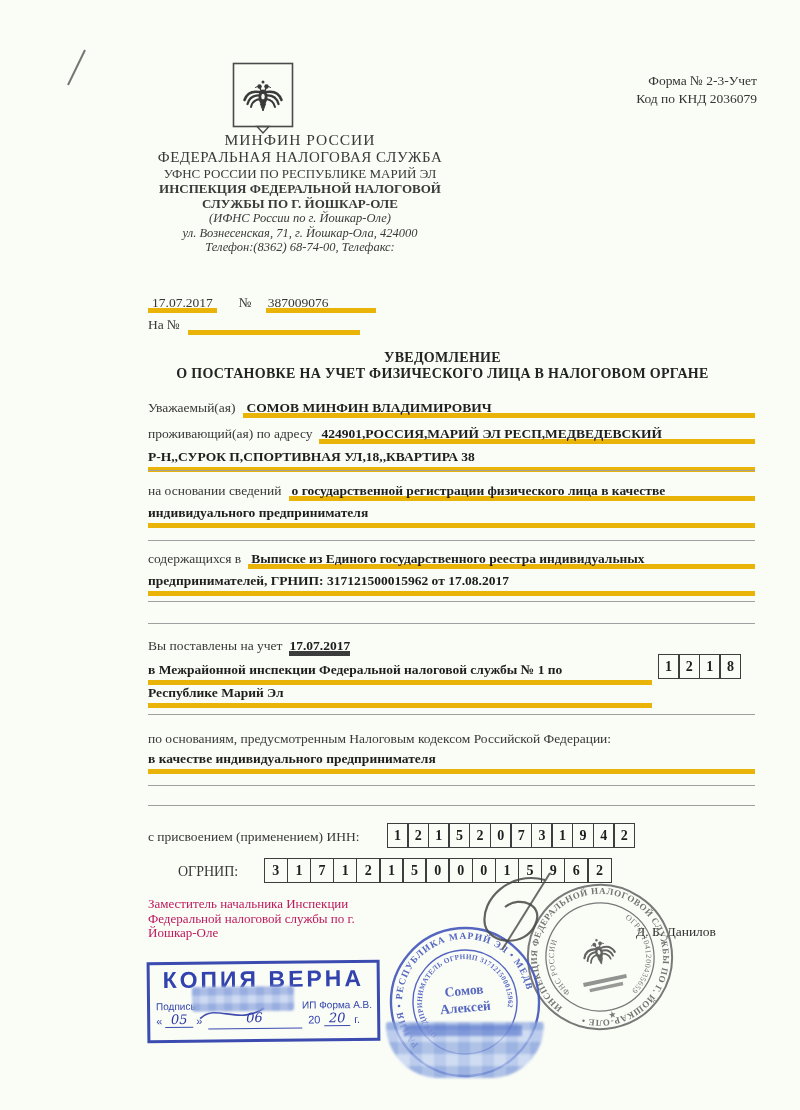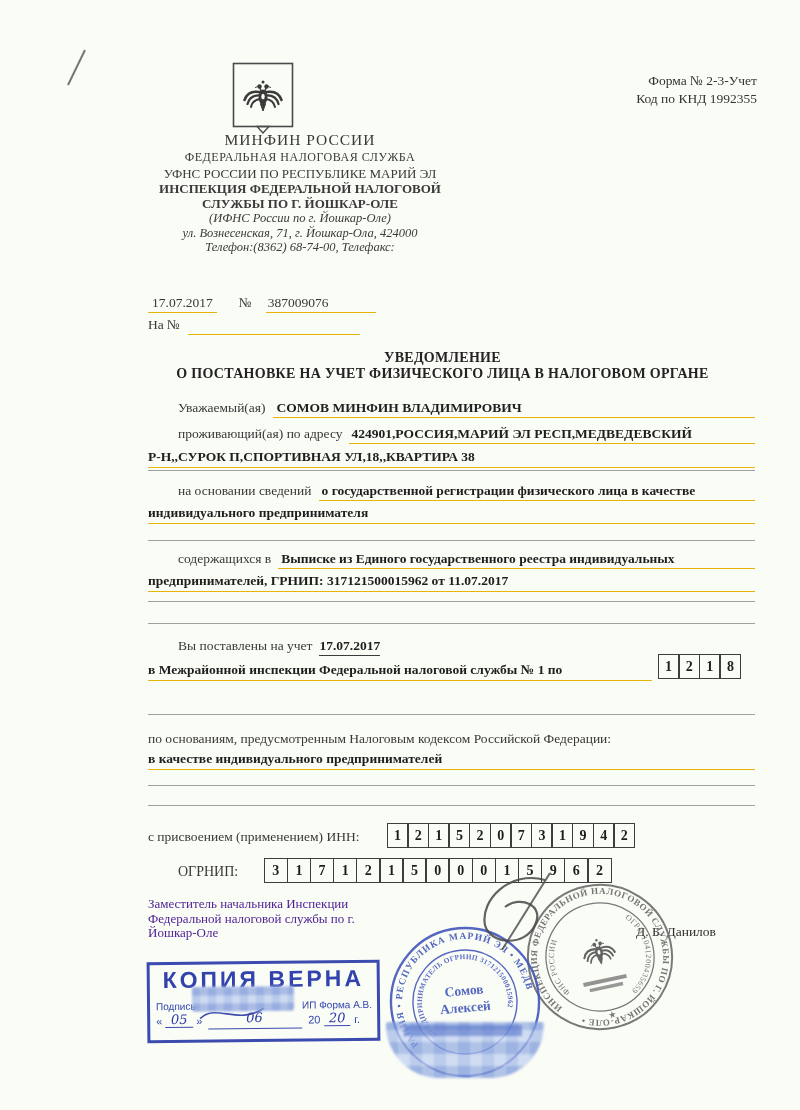--- a/index.html
+++ b/index.html
@@ -5,38 +5,38 @@
   html,body{margin:0;padding:0;background:#e8e8e4;}
   .page{
     position:relative;width:800px;height:1110px;margin:0 auto;
     background:#fafcf6;overflow:hidden;
     font-family:"Liberation Serif","DejaVu Serif",serif;color:#3d3d3d;
   }
   .abs{position:absolute;}
   
   .letterhead{position:absolute;left:120px;top:131px;width:360px;text-align:center;color:#3a3a3a;}
   .lh0{font-size:15.5px;letter-spacing:1px;line-height:18px;}
-  .lh1{font-size:12px;letter-spacing:.5px;line-height:17px;}
+  .lh1{font-size:15px;letter-spacing:.5px;line-height:17px;}
   .lh2{font-size:13px;line-height:15px;}
   .lh3,.lh4{font-size:13px;font-weight:bold;line-height:15px;}
   .lh5,.lh6,.lh7,.lh8{font-size:12.5px;line-height:14.5px;font-style:italic;}
   .formref{position:absolute;right:43px;top:72px;text-align:right;font-size:13.5px;line-height:18px;color:#343434;}
   
   .r{position:absolute;left:148px;width:607px;height:20px;display:flex;align-items:stretch;font-size:13.5px;line-height:19px;color:#383838;white-space:pre;}
   .b{font-weight:bold;color:#1e1e1e;}
-  .ul{border-bottom:1px solid #eab308;}
+  .ul{border-bottom:5px solid #eab308;}
   .fill{flex:1 1 auto;}
-  .lbl{padding-right:7px;margin-left:30px;}
+  .lbl{padding-right:7px;}
   .hl{position:absolute;left:148px;width:607px;height:0;border-bottom:1px solid #a0a0a0;}
   .title{position:absolute;left:130px;width:625px;text-align:center;font-weight:bold;font-size:14px;color:#232323;letter-spacing:.3px;}
   
   .cells{position:absolute;display:flex;}
   .cell{width:20px;height:23px;border:1.4px solid #3e3e3e;margin-left:-1.4px;display:flex;align-items:center;justify-content:center;font-weight:bold;font-size:14px;color:#1e1e1e;}
   .cellw{width:22.5px;}
-  .signoff{position:absolute;left:148px;top:897px;font-size:13px;line-height:14.5px;color:#4c1d95;}
+  .signoff{position:absolute;left:148px;top:897px;font-size:13px;line-height:14.5px;color:#be185d;}
   .signer{position:absolute;left:636px;top:924px;font-size:13.5px;color:#2f2f2f;}
   
   .copystamp{position:absolute;left:147px;top:961px;width:227px;height:75px;border:3px solid #3b4bb0;transform:rotate(-.6deg);color:#3243ae;}
   .cs-title{position:absolute;left:0;top:2px;width:100%;text-align:center;font-family:"Liberation Sans",sans-serif;font-weight:bold;font-size:23px;letter-spacing:3px;}
   .cs-sub{position:absolute;top:36px;font-family:"Liberation Sans",sans-serif;font-size:10px;}
   .cs-row3{position:absolute;top:50px;left:0;width:100%;height:20px;font-family:"Liberation Sans",sans-serif;font-size:11px;}
   .hw{font-style:italic;font-size:13px;color:#2c3aa6;font-family:"DejaVu Serif",serif;}
   .ulb{border-bottom:1px solid #3b4bb0;}
   .mosaic{background-image:
       repeating-linear-gradient(0deg, rgba(122,150,216,.50) 0 8px, rgba(190,206,240,.50) 8px 16px),
@@ -92,21 +92,21 @@
     <div class="lh2">УФНС РОССИИ ПО РЕСПУБЛИКЕ МАРИЙ ЭЛ</div>
     <div class="lh3">ИНСПЕКЦИЯ ФЕДЕРАЛЬНОЙ НАЛОГОВОЙ</div>
     <div class="lh4">СЛУЖБЫ ПО Г. ЙОШКАР-ОЛЕ</div>
     <div class="lh5">(ИФНС России по г. Йошкар-Оле)</div>
     <div class="lh6">ул. Вознесенская, 71, г. Йошкар-Ола, 424000</div>
     <div class="lh7">Телефон:(8362) 68-74-00, Телефакс:</div>
   </div>
 
   <div class="formref">
     <div>Форма № 2-3-Учет</div>
-    <div>Код по КНД 1992355</div>
+    <div>Код по КНД 2036079</div>
   </div>
 
   <div class="r" style="top:293px">
     <span class="ul" style="padding:0 4px">17.07.2017</span>
     <span style="width:22px"></span>
     <span>№</span>
     <span style="width:14px"></span>
     <span class="ul" style="width:108px;padding-left:2px">387009076</span>
   </div>
   <div class="r" style="top:315px">
@@ -144,47 +144,51 @@
     <span class="fill ul"></span>
   </div>
   <div class="hl" style="top:540px"></div>
 
   <div class="r" style="top:549px">
     <span class="lbl">содержащихся в</span>
     <span class="b ul" style="padding:0 3px">Выписке из Единого государственного реестра индивидуальных</span>
     <span class="fill ul"></span>
   </div>
   <div class="r ul" style="top:571px">
-    <span class="b">предпринимателей, ГРНИП: 317121500015962 от 11.07.2017</span>
+    <span class="b">предпринимателей, ГРНИП: 317121500015962 от 17.08.2017</span>
     <span class="fill"></span>
   </div>
   <div class="hl" style="top:601px"></div>
   <div class="hl" style="top:623px"></div>
 
   <div class="r" style="top:636px">
     <span class="lbl">Вы поставлены на учет</span>
     <span class="b ul" style="border-bottom-color:#3c3c3c">17.07.2017</span>
   </div>
   <div class="r ul" style="top:660px;width:504px">
     <span class="b">в Межрайонной инспекции Федеральной налоговой службы № 1 по</span>
     <span class="fill"></span>
   </div>
   <div class="cells" style="left:659px;top:654px">
     <span class="cell">1</span>
     <span class="cell">2</span>
     <span class="cell">1</span>
     <span class="cell">8</span>
   </div>
+  <div class="r ul" style="top:683px;width:504px">
+    <span class="b">Республике Марий Эл</span>
+    <span class="fill"></span>
+  </div>
   <div class="hl" style="top:714px"></div>
 
   <div class="r" style="top:729px">
     <span>по основаниям, предусмотренным Налоговым кодексом Российской Федерации:</span>
   </div>
   <div class="r ul" style="top:749px">
-    <span class="b">в качестве индивидуального предпринимателей</span>
+    <span class="b">в качестве индивидуального предпринимателя</span>
     <span class="fill"></span>
   </div>
   <div class="hl" style="top:785px"></div>
   <div class="hl" style="top:805px"></div>
 
   <div class="r" style="top:827px">
     <span>с присвоением (применением) ИНН:</span>
   </div>
   <div class="cells" style="left:388px;top:823px">
     <span class="cell">1</span>

